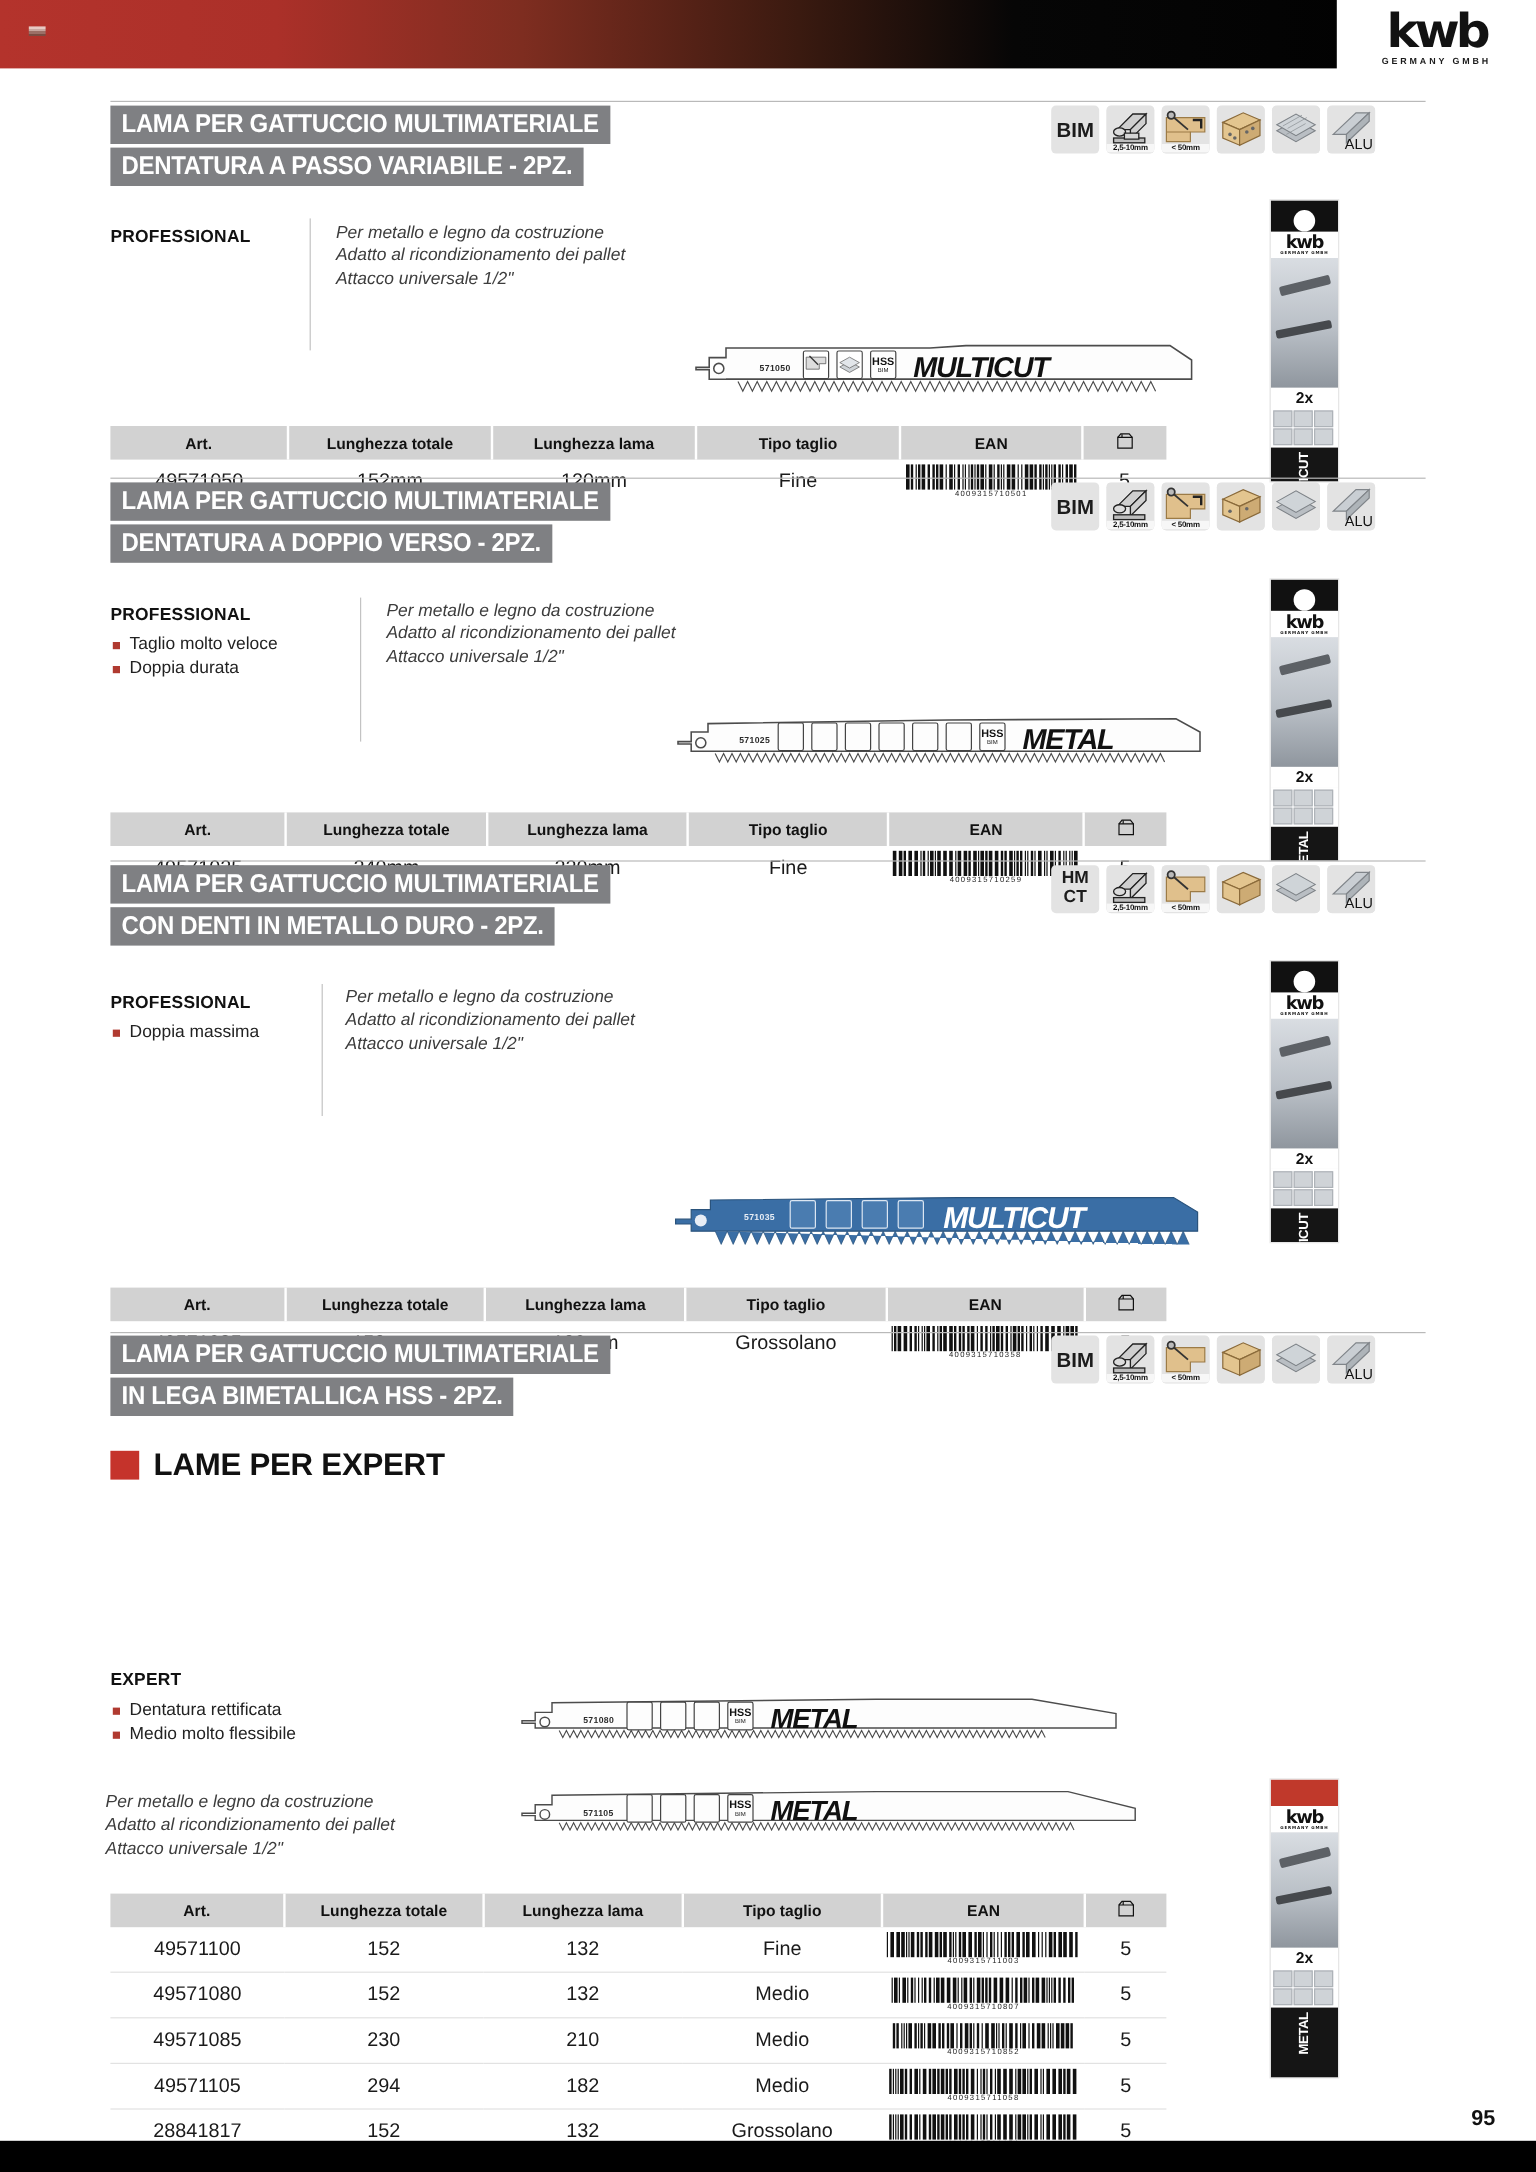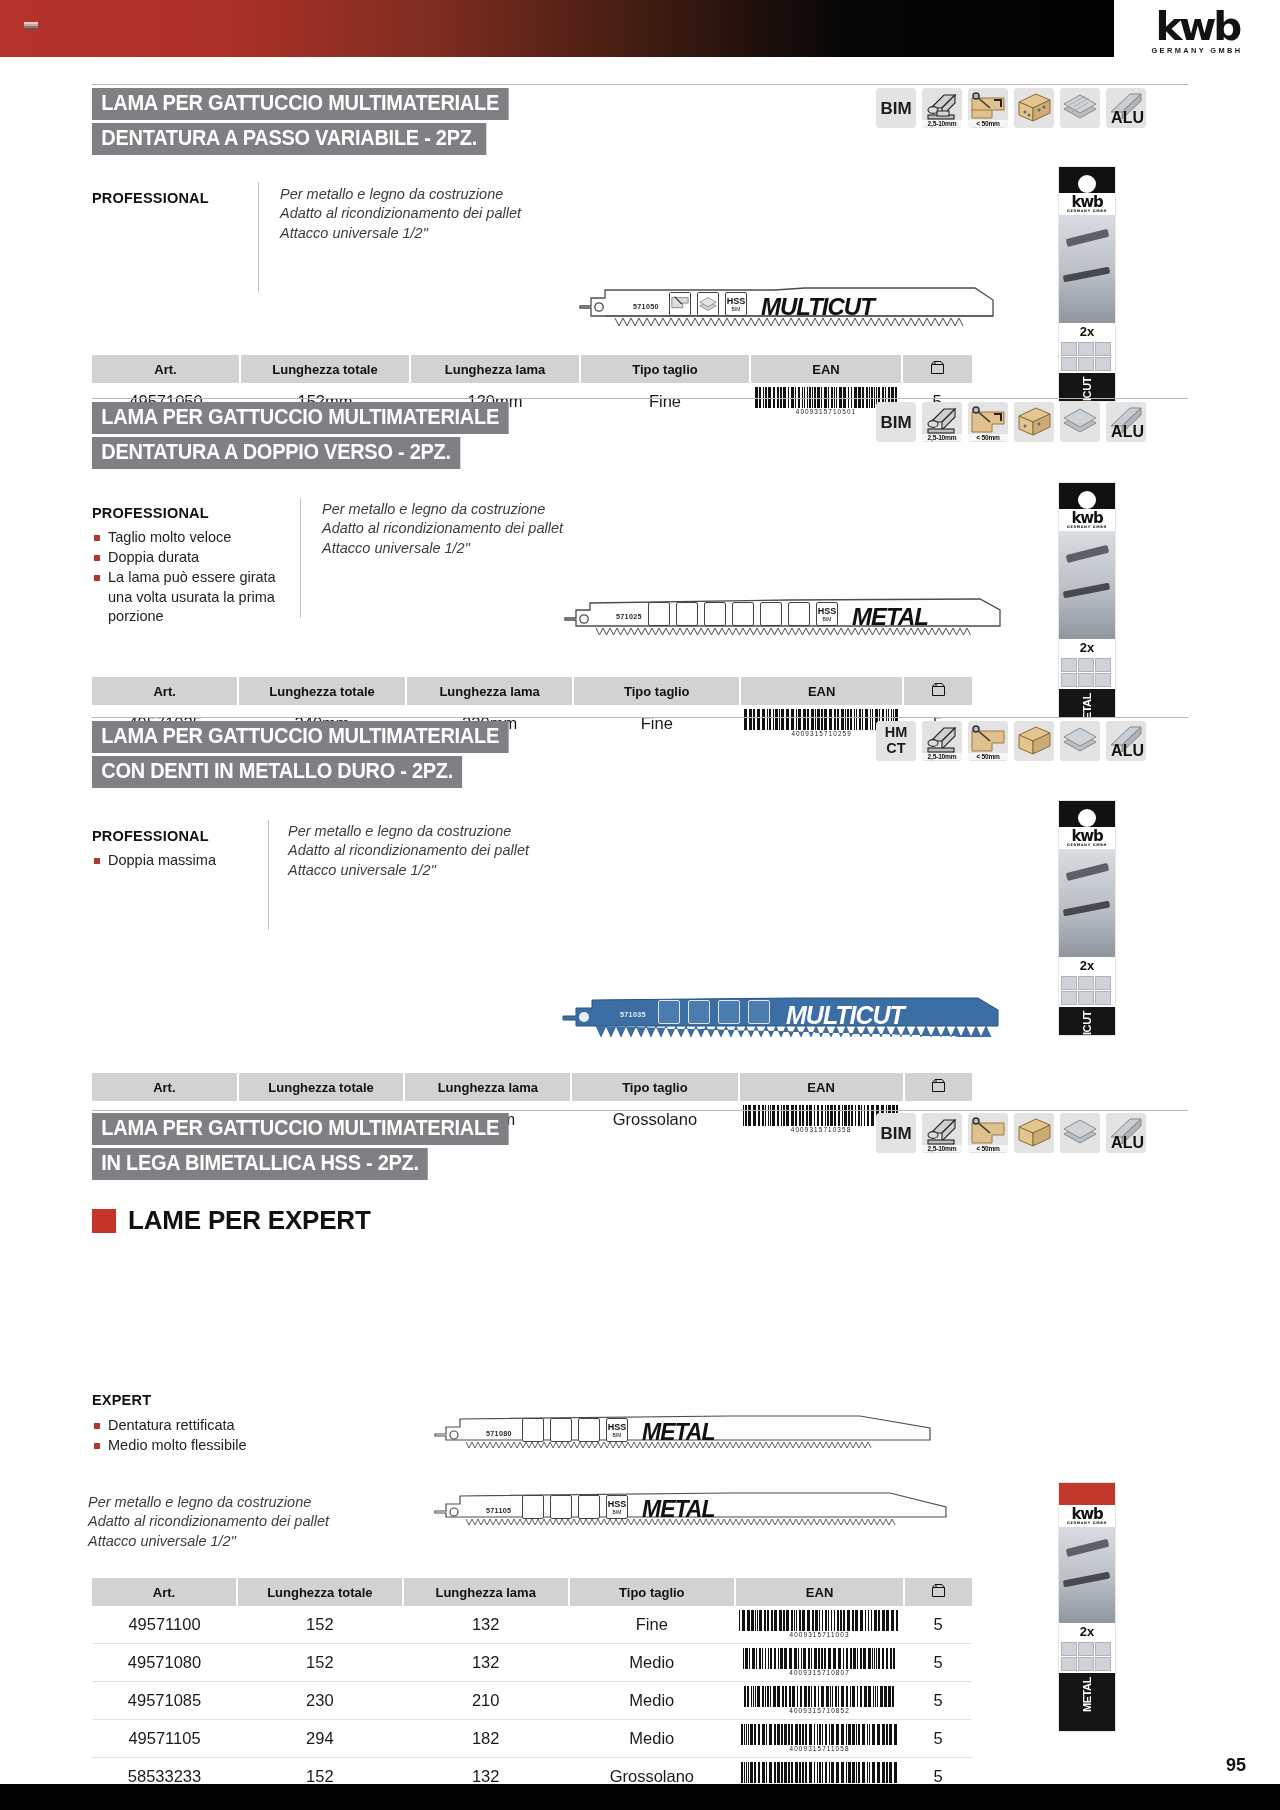--- a/index.html
+++ b/index.html
@@ -73,21 +73,21 @@
     font-weight:800; font-size:17px; color:#1c1c1c; line-height:1;
   }
   .ibox.txt.two { flex-direction:column; font-size:14.5px; line-height:1.08; }
   .ibox .cap {
     position:absolute; bottom:1px; left:0; right:0; text-align:center;
     font-size:6.6px; font-weight:700; color:#111; letter-spacing:-0.2px;
     background:rgba(255,255,255,.72);
   }
   .ibox .alu {
     position:absolute; bottom:1px; right:2px;
-    font-size:16px; font-weight:700; color:#111;
+    font-size:12px; font-weight:400; color:#111;
   }
   .ibox svg { display:block; width:40px; height:40px; }
 
   
   .brandlabel {
     position:absolute; font-weight:700; font-size:14.5px; letter-spacing:.2px; color:#111;
   }
   .vline { position:absolute; width:1px; background:#c3c3c3; }
   .desc {
     position:absolute; font-style:italic; font-size:14.5px; line-height:1.33;
@@ -487,21 +487,20 @@
           </g>
         </svg>
       <div class="alu">ALU</div>
     </div>
   </div>
 
   <div class="brandlabel" style="left:92px; top:505px">PROFESSIONAL</div>
   <ul class="bullets" style="left:92px; top:528px; width:185px">
     <li>Taglio molto veloce</li>
     <li>Doppia durata</li>
-    <li>La lama può essere girata una volta usurata la prima porzione</li>
   </ul>
   <div class="vline" style="left:300px; top:498px; height:120px"></div>
   <div class="desc" style="left:322px; top:500px; width:470px">Per metallo e legno da costruzione
 Adatto al ricondizionamento dei pallet
 Attacco universale 1/2"</div>
 
   <div class="blade" style="left:560px; top:590px; width:460px; height:70px">
     <svg width="460" height="70" viewBox="0 0 460 70">
       <path d="M5 28 L16 28 L16 20 L30 20 L30 13 L230 10 L420 9 L440 20 L440 36 L30 36 L16 36 L16 30 L5 30 Z" fill="#fdfdfd" stroke="#4c4c4c" stroke-width="1.3"></path>
       <circle cx="24" cy="29" r="4.2" fill="#fff" stroke="#4c4c4c" stroke-width="1.3"></circle>
@@ -1194,21 +1193,21 @@
                 <i style="width: 2px; margin-right: 1px;"></i>
                 <i style="width: 3px; margin-right: 2px;"></i>
                 <i style="width: 3px; margin-right: 2px;"></i>
               </div>
               <div class="num">4009315711058</div>
             </span>
           </td>
         <td>5</td>
       </tr>
       <tr>
-        <td>58533233</td>
+        <td>28841817</td>
         <td>152</td>
         <td>132</td>
         <td>Grossolano</td>
         <td>
             <span class="bc">
               <div class="bars">
                 <i style="width: 2px; margin-right: 1px;"></i>
                 <i style="width: 1px; margin-right: 1px;"></i>
                 <i style="width: 1px; margin-right: 1px;"></i>
                 <i style="width: 1px; margin-right: 1px;"></i>

